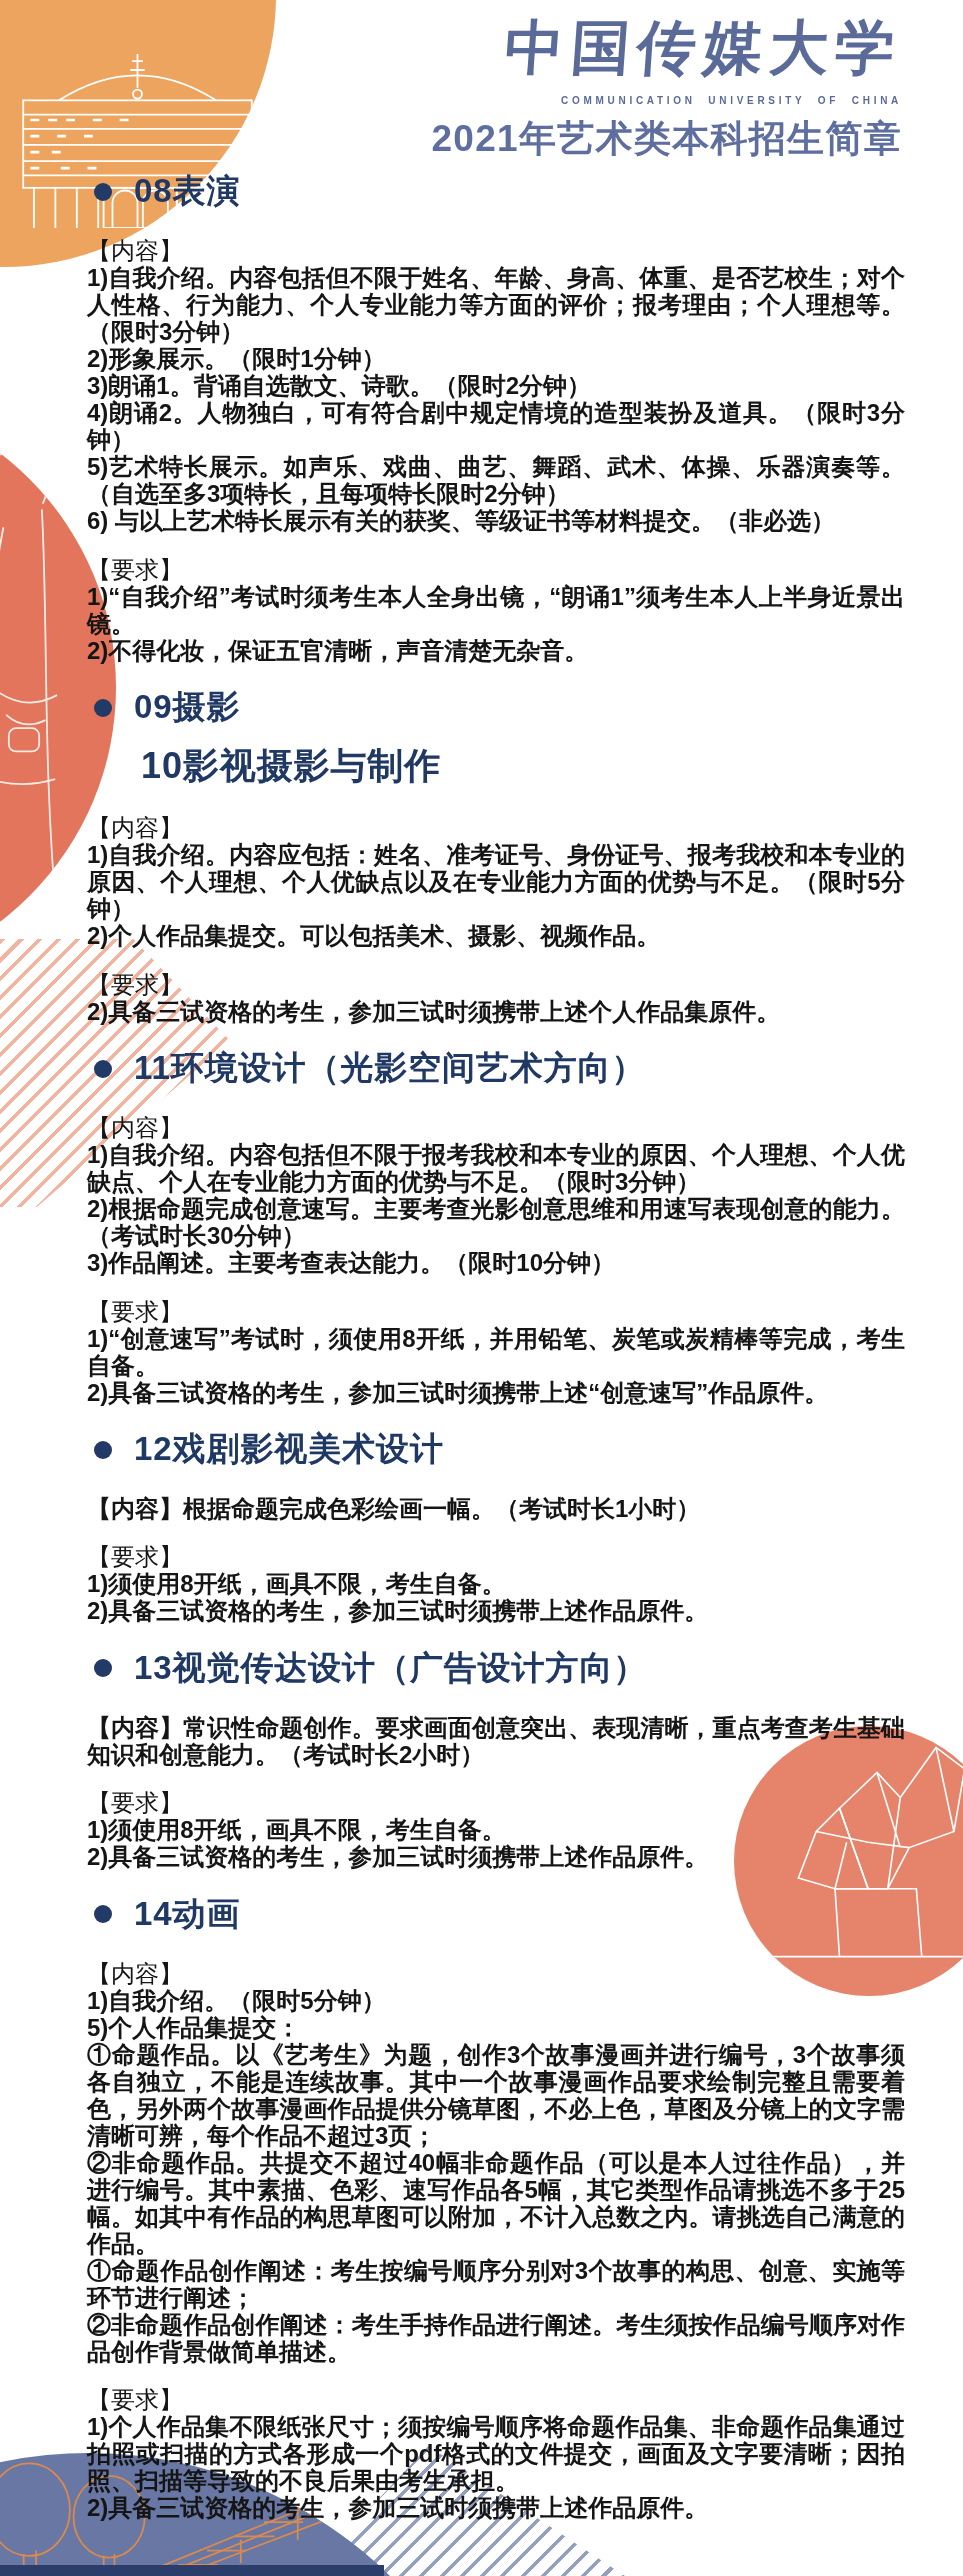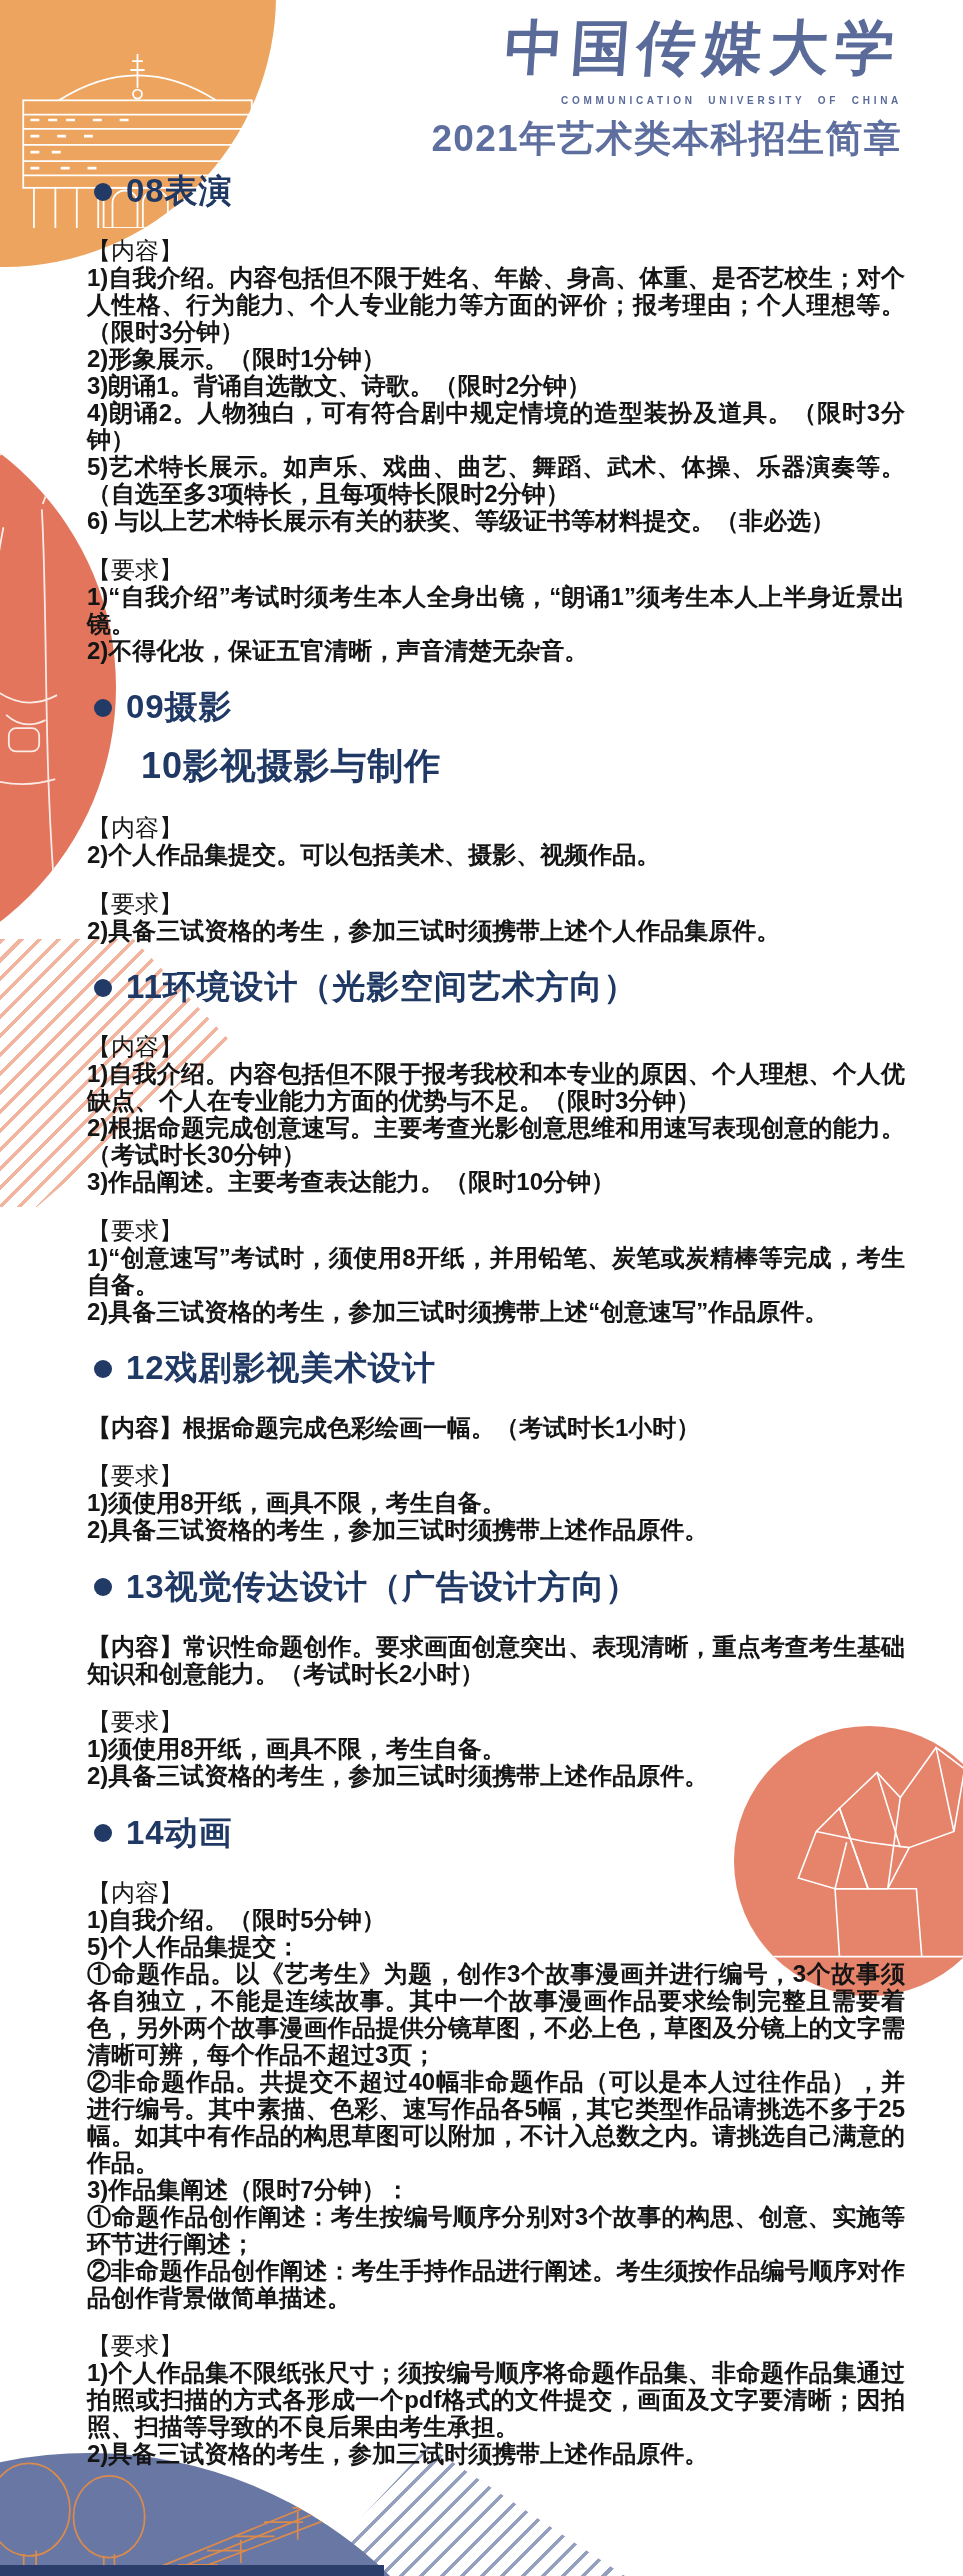--- a/index.html
+++ b/index.html
@@ -55,21 +55,21 @@
   }
   .header-subtitle {
     font-size:37px; font-weight:bold; color:#5E6F9F;
     letter-spacing:1.3px; margin-top:8px; white-space:nowrap;text-align:center;
   }
 
   
   .content { position:absolute; left:87px; top:148px; width:818px; z-index:2; }
   .sec-head { display:flex; align-items:center; margin:21.4px 0 23px 7.1px; }
   .bullet { width:18px; height:18px; border-radius:50%; background:#223A66; flex:0 0 auto; }
-  .sec-title { font-size:33px; font-weight:800; color:#1F3864; margin:0 0 0 14px; letter-spacing:0.9px; }
+  .sec-title { font-size:33px; font-weight:800; color:#1F3864; margin:0 0 0 22px; letter-spacing:0.9px; }
   .sub-title { font-size:36px; font-weight:800; color:#1F3864; margin:-10.7px 0 23px 54px; letter-spacing:0.9px; }
   .blk { margin-bottom:21.4px; }
   .line { font-size:24px; line-height:27px; color:#151515; font-weight:700; text-align:justify; }
   .lbl { font-weight:400; }
   .lbl:empty { display:none; }
 </style>
 </head>
 <body>
 
 <div class="page">
@@ -165,20 +165,21 @@
     </section>
 
     <section class="sec">
       <div class="sec-head">
         <span class="bullet"></span>
         <h2 class="sec-title">09摄影</h2>
       </div>
       <h3 class="sub-title">10影视摄影与制作</h3>
       <div class="blk">
         <div class="line lbl">【内容】</div>
+        <div class="line">1)自我介绍。内容应包括：姓名、准考证号、身份证号、报考我校和本专业的原因、个人理想、个人优缺点以及在专业能力方面的优势与不足。（限时5分钟）</div>
         <div class="line">2)个人作品集提交。可以包括美术、摄影、视频作品。</div>
       </div>
       <div class="blk">
         <div class="line lbl">【要求】</div>
         <div class="line">2)具备三试资格的考生，参加三试时须携带上述个人作品集原件。</div>
       </div>
     </section>
 
     <section class="sec">
       <div class="sec-head">
@@ -232,21 +233,20 @@
       <div class="sec-head">
         <span class="bullet"></span>
         <h2 class="sec-title">14动画</h2>
       </div>
       <div class="blk">
         <div class="line lbl">【内容】</div>
         <div class="line">1)自我介绍。（限时5分钟）</div>
         <div class="line">5)个人作品集提交：</div>
         <div class="line">①命题作品。以《艺考生》为题，创作3个故事漫画并进行编号，3个故事须各自独立，不能是连续故事。其中一个故事漫画作品要求绘制完整且需要着色，另外两个故事漫画作品提供分镜草图，不必上色，草图及分镜上的文字需清晰可辨，每个作品不超过3页；</div>
         <div class="line">②非命题作品。共提交不超过40幅非命题作品（可以是本人过往作品），并进行编号。其中素描、色彩、速写作品各5幅，其它类型作品请挑选不多于25幅。如其中有作品的构思草图可以附加，不计入总数之内。请挑选自己满意的作品。</div>
-        <div class="line">3)作品集阐述（限时7分钟）：</div>
         <div class="line">①命题作品创作阐述：考生按编号顺序分别对3个故事的构思、创意、实施等环节进行阐述；</div>
         <div class="line">②非命题作品创作阐述：考生手持作品进行阐述。考生须按作品编号顺序对作品创作背景做简单描述。</div>
       </div>
       <div class="blk">
         <div class="line lbl">【要求】</div>
         <div class="line">1)个人作品集不限纸张尺寸；须按编号顺序将命题作品集、非命题作品集通过拍照或扫描的方式各形成一个pdf格式的文件提交，画面及文字要清晰；因拍照、扫描等导致的不良后果由考生承担。</div>
         <div class="line">2)具备三试资格的考生，参加三试时须携带上述作品原件。</div>
       </div>
     </section>
 

